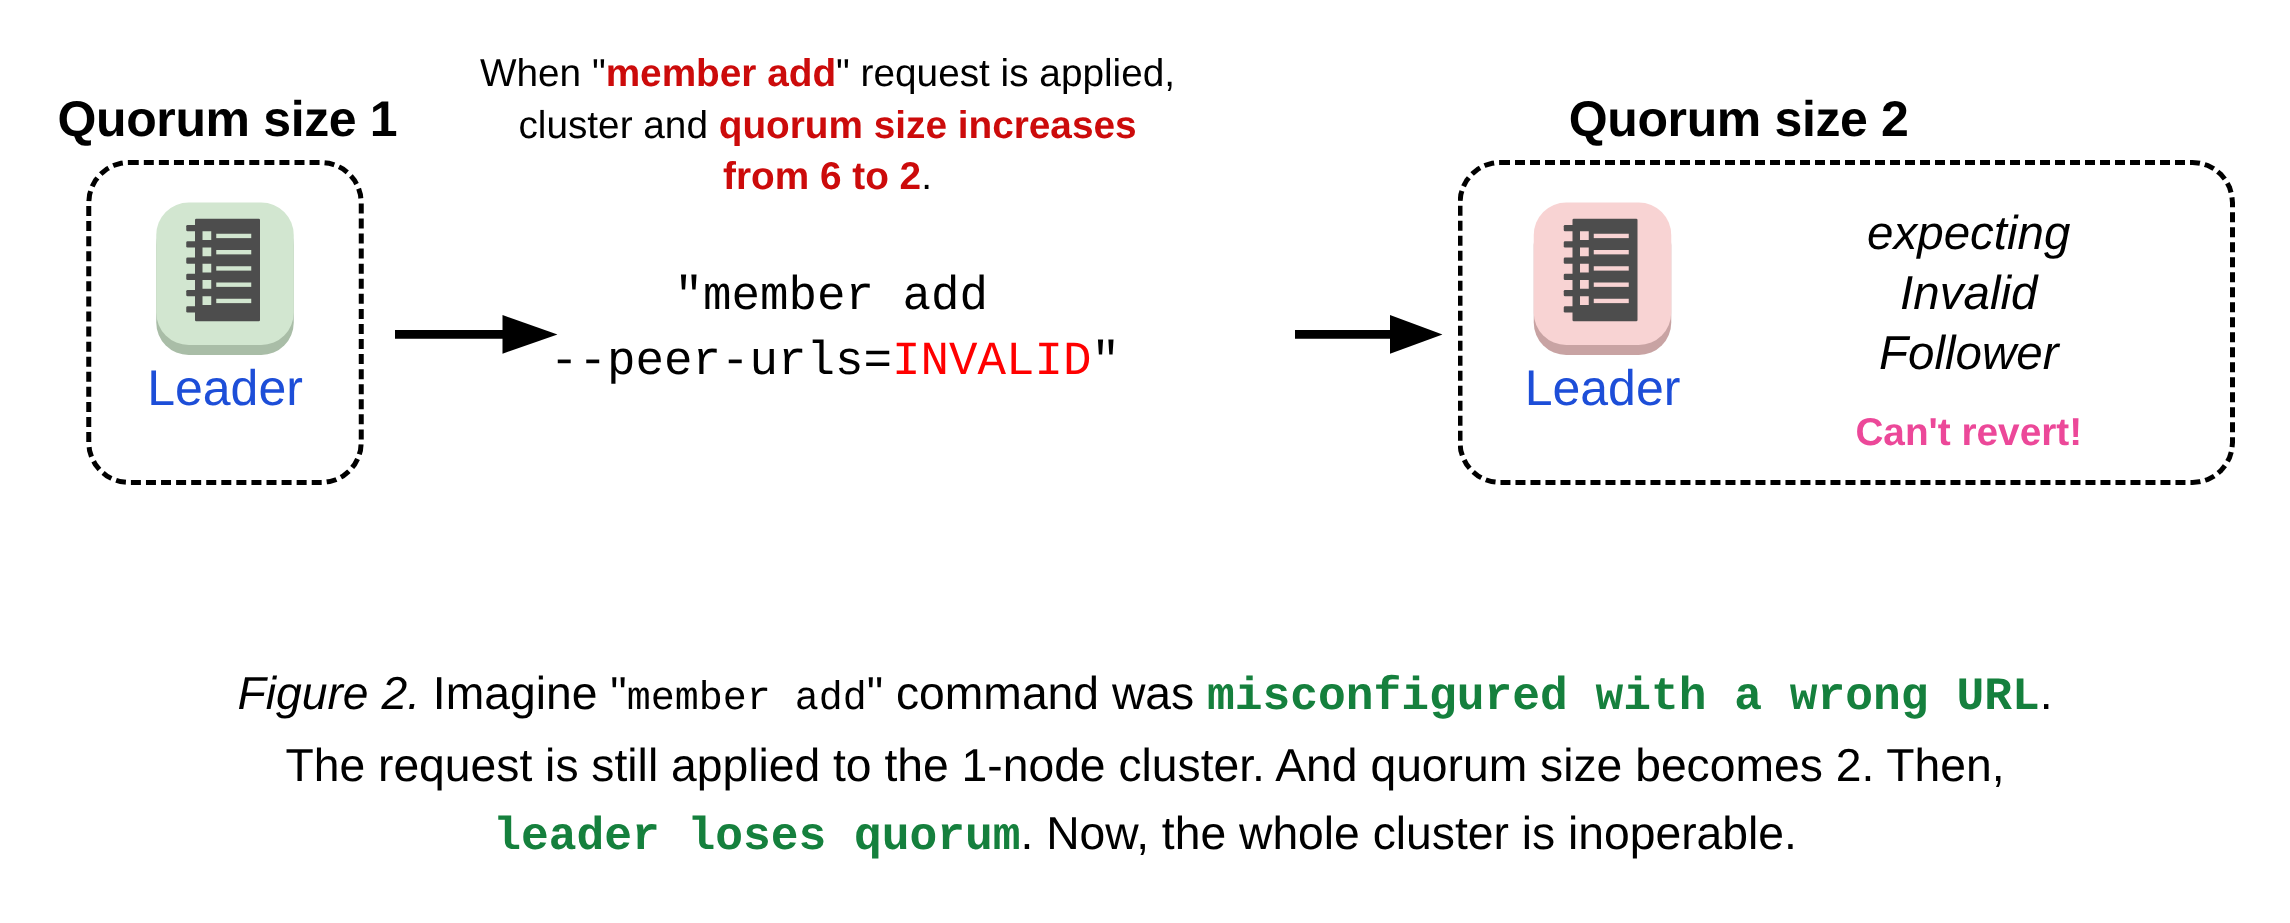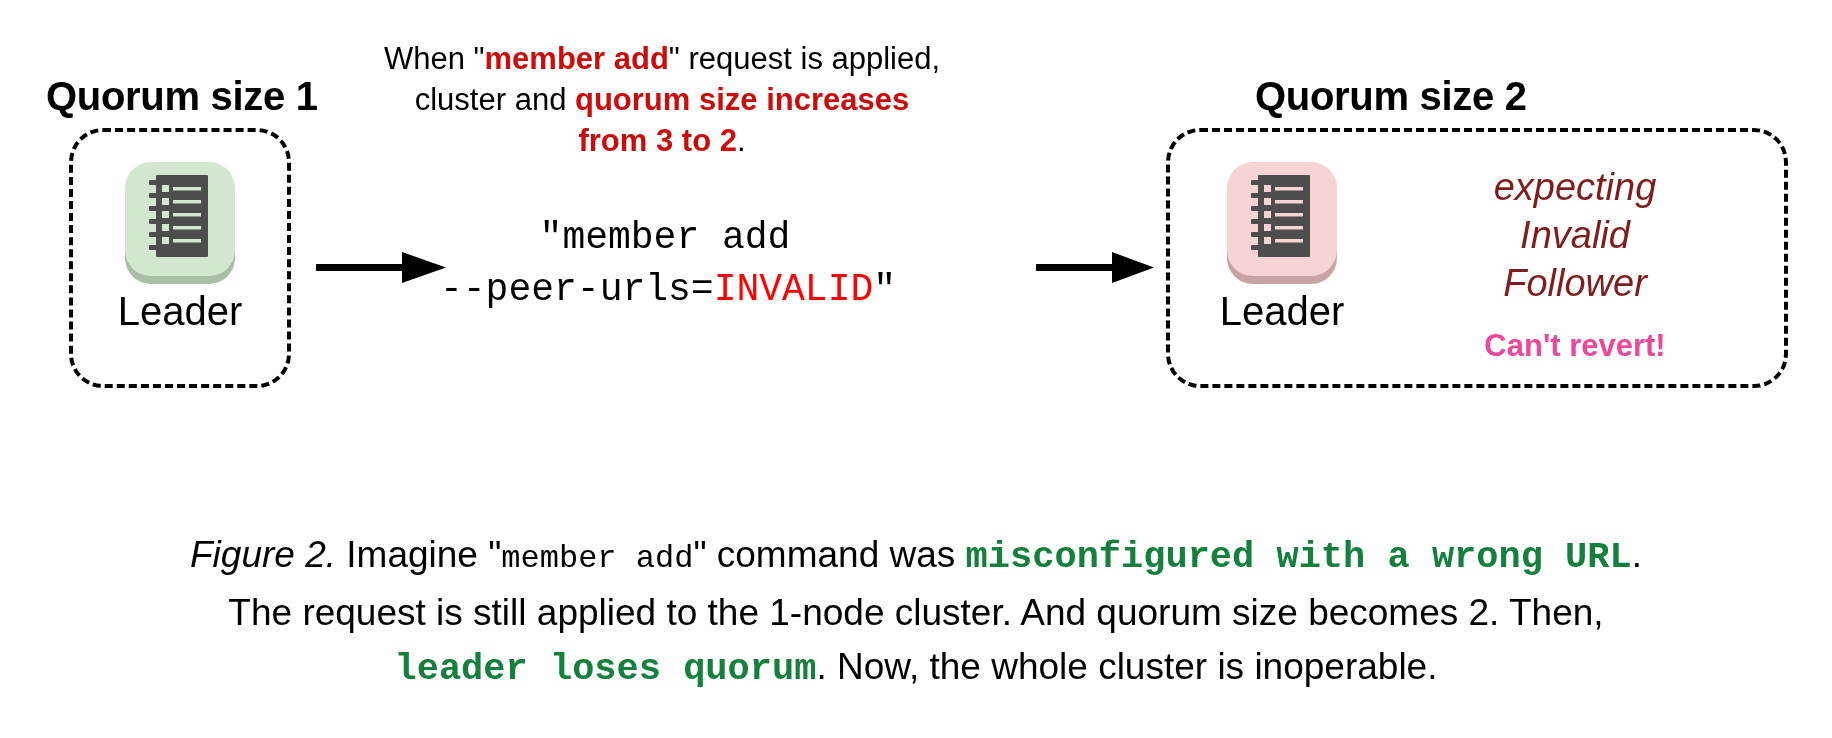--- a/index.html
+++ b/index.html
@@ -90,36 +90,36 @@
   .server-svg {
     position: absolute;
     left: 4px;
     top: 4px;
     width: 110px;
     height: 114px;
   }
   .node-label {
     font-size: 40px;
     line-height: 46px;
-    color: #000000;
+    color: #1d4ed8;
     margin-top: 4px;
     white-space: nowrap;
   }
 
   
   #follower-note {
     position: absolute;
     left: 1390px;
     top: 163px;
     width: 370px;
     text-align: center;
     font-style: italic;
     font-size: 38px;
     line-height: 48px;
-    color: #7f1d1d;
+    color: #000000;
   }
   #cant-revert {
     position: absolute;
     left: 1390px;
     top: 328px;
     width: 370px;
     text-align: center;
     font-weight: bold;
     font-size: 31px;
     color: #ec4899;
@@ -223,21 +223,21 @@
   </div>
 
   <svg class="arrow" id="arrow-left" viewBox="0 0 130 44">
     <rect x="0" y="18" width="92" height="7" fill="#000"></rect>
     <polygon points="86,6 130,21.5 86,37" fill="#000"></polygon>
   </svg>
 
   <div id="explain-note">
     <span>When "</span><b>member add</b><span>" request is applied,</span><br>
     <span>cluster and </span><b>quorum size increases</b><br>
-    <b>from 3 to 2</b><span>.</span>
+    <b>from 6 to 2</b><span>.</span>
   </div>
 
   <div id="command-block">
     <div>"member add</div>
     <div><span>--peer-urls=</span><span class="invalid">INVALID</span><span>"</span></div>
   </div>
 
   <svg class="arrow" id="arrow-right" viewBox="0 0 118 44">
     <rect x="0" y="18" width="82" height="7" fill="#000"></rect>
     <polygon points="76,6 118,21.5 76,37" fill="#000"></polygon>

